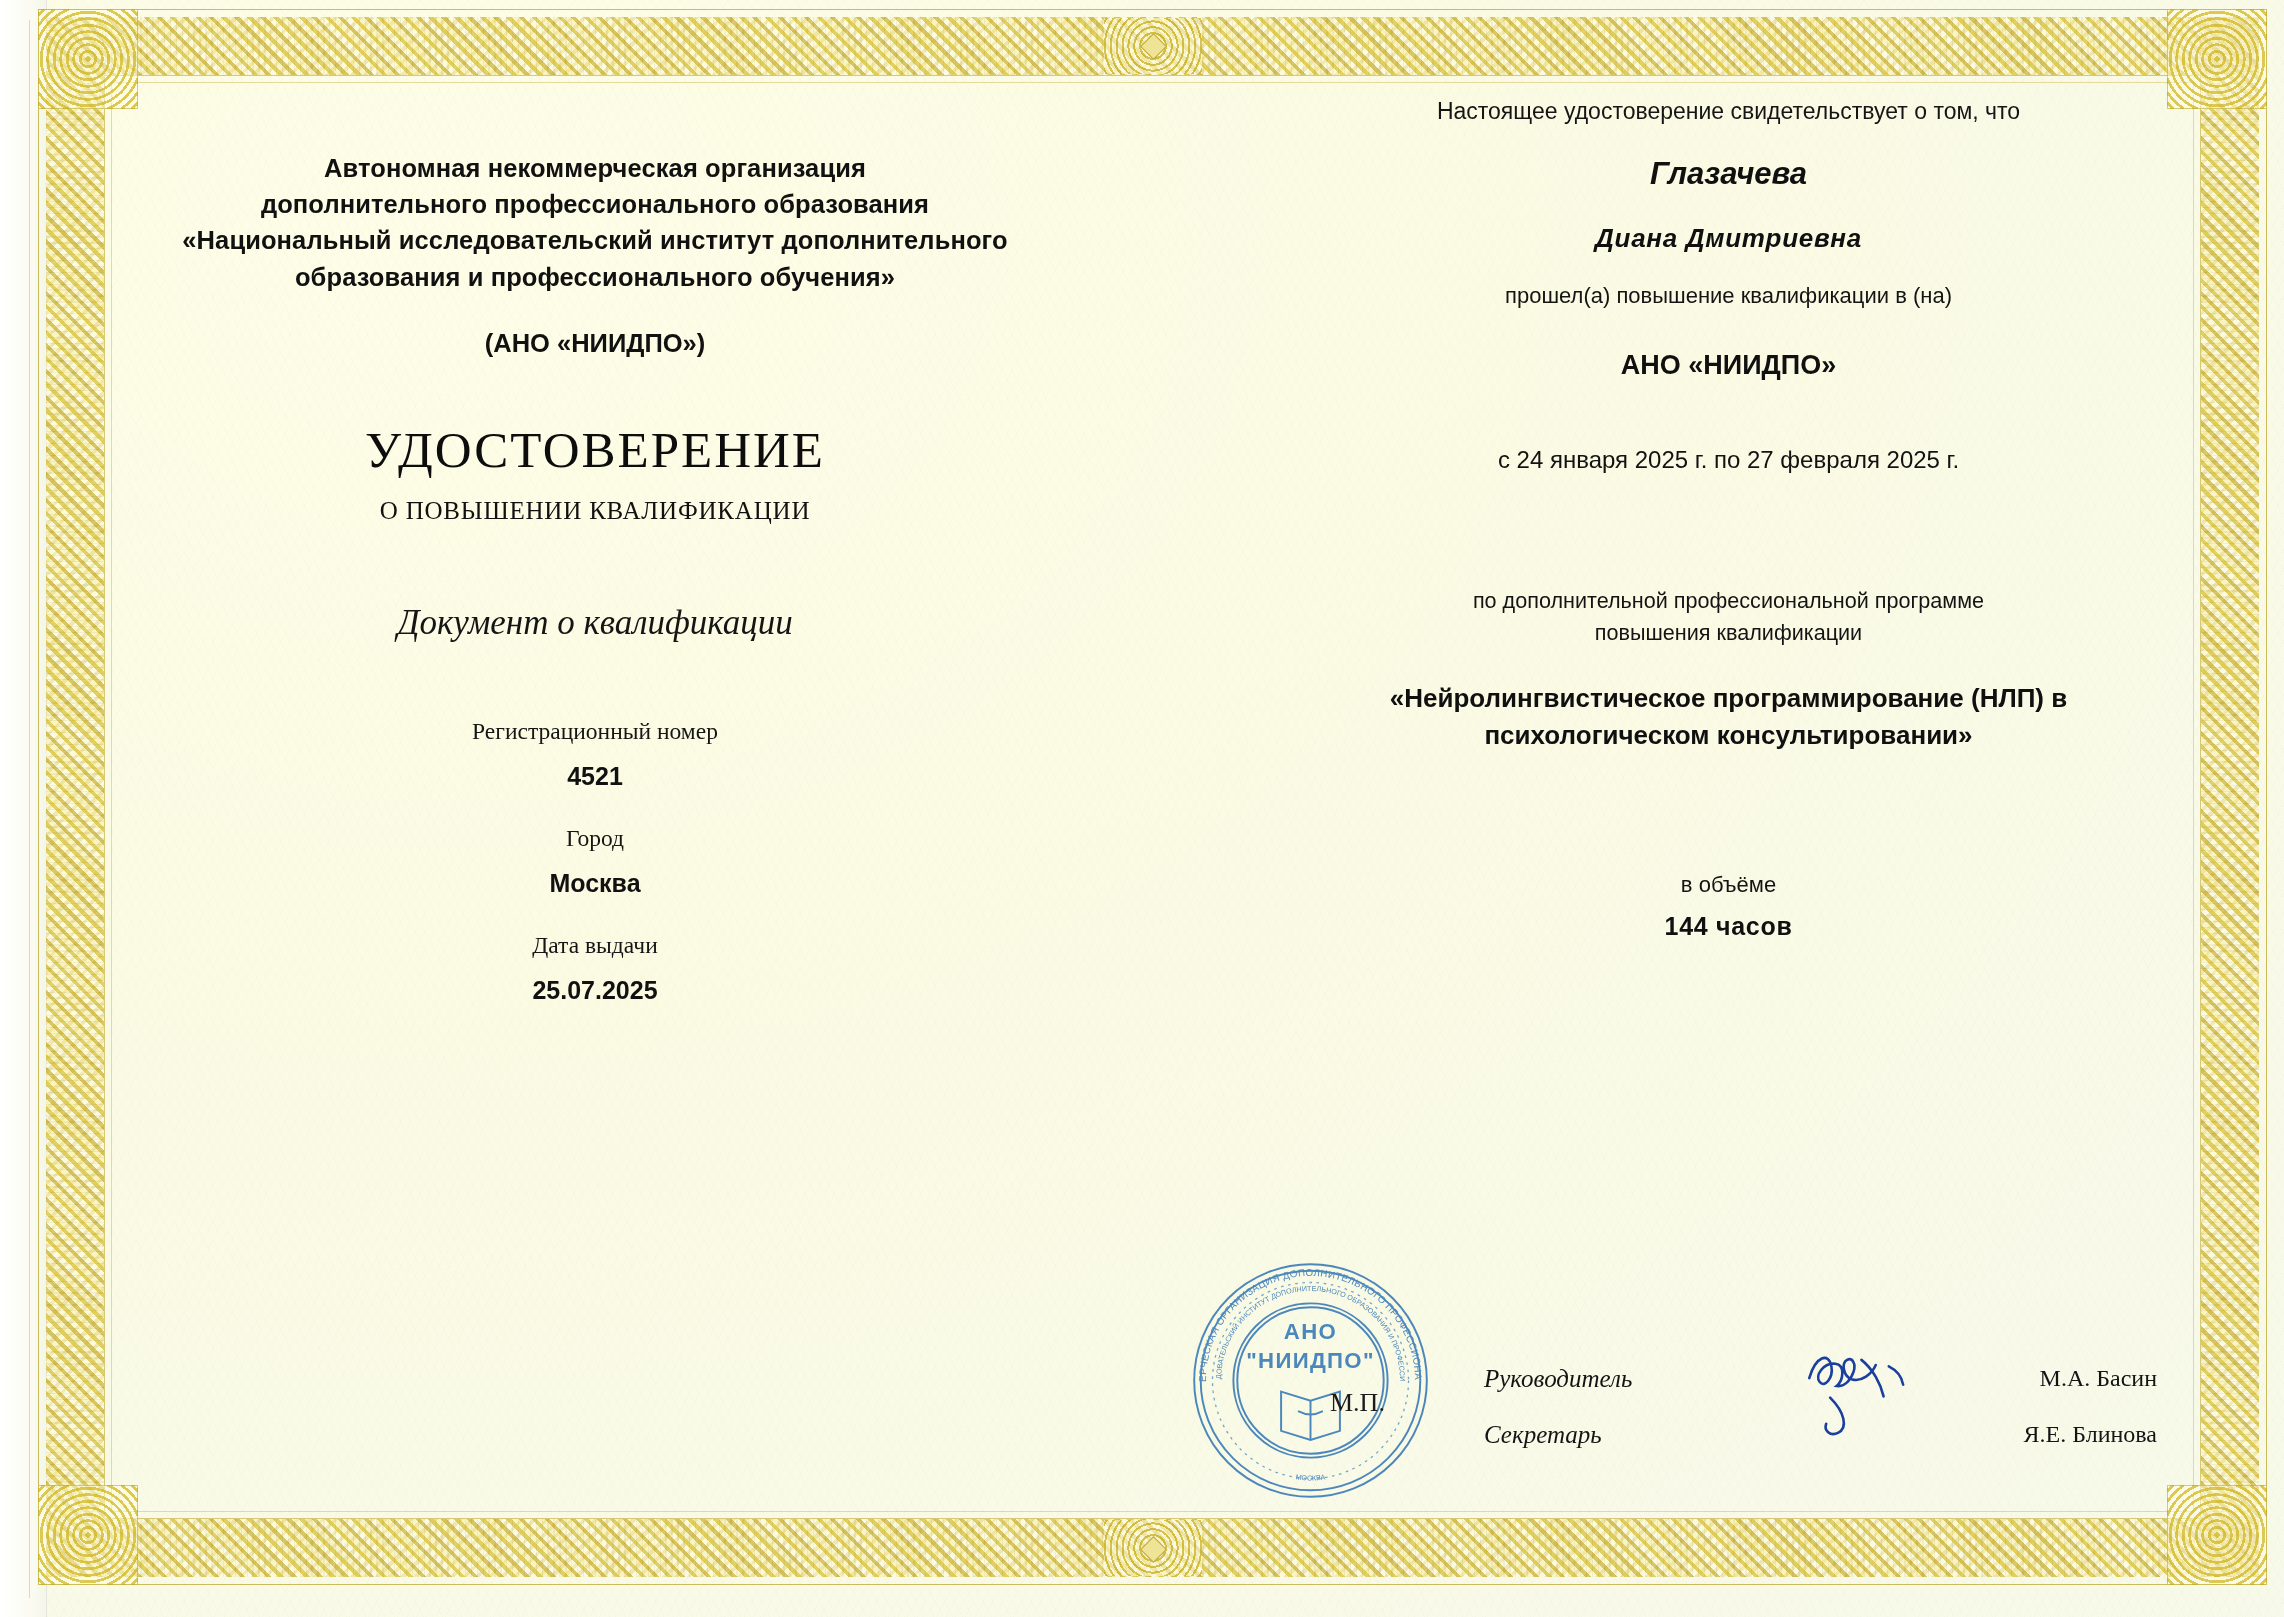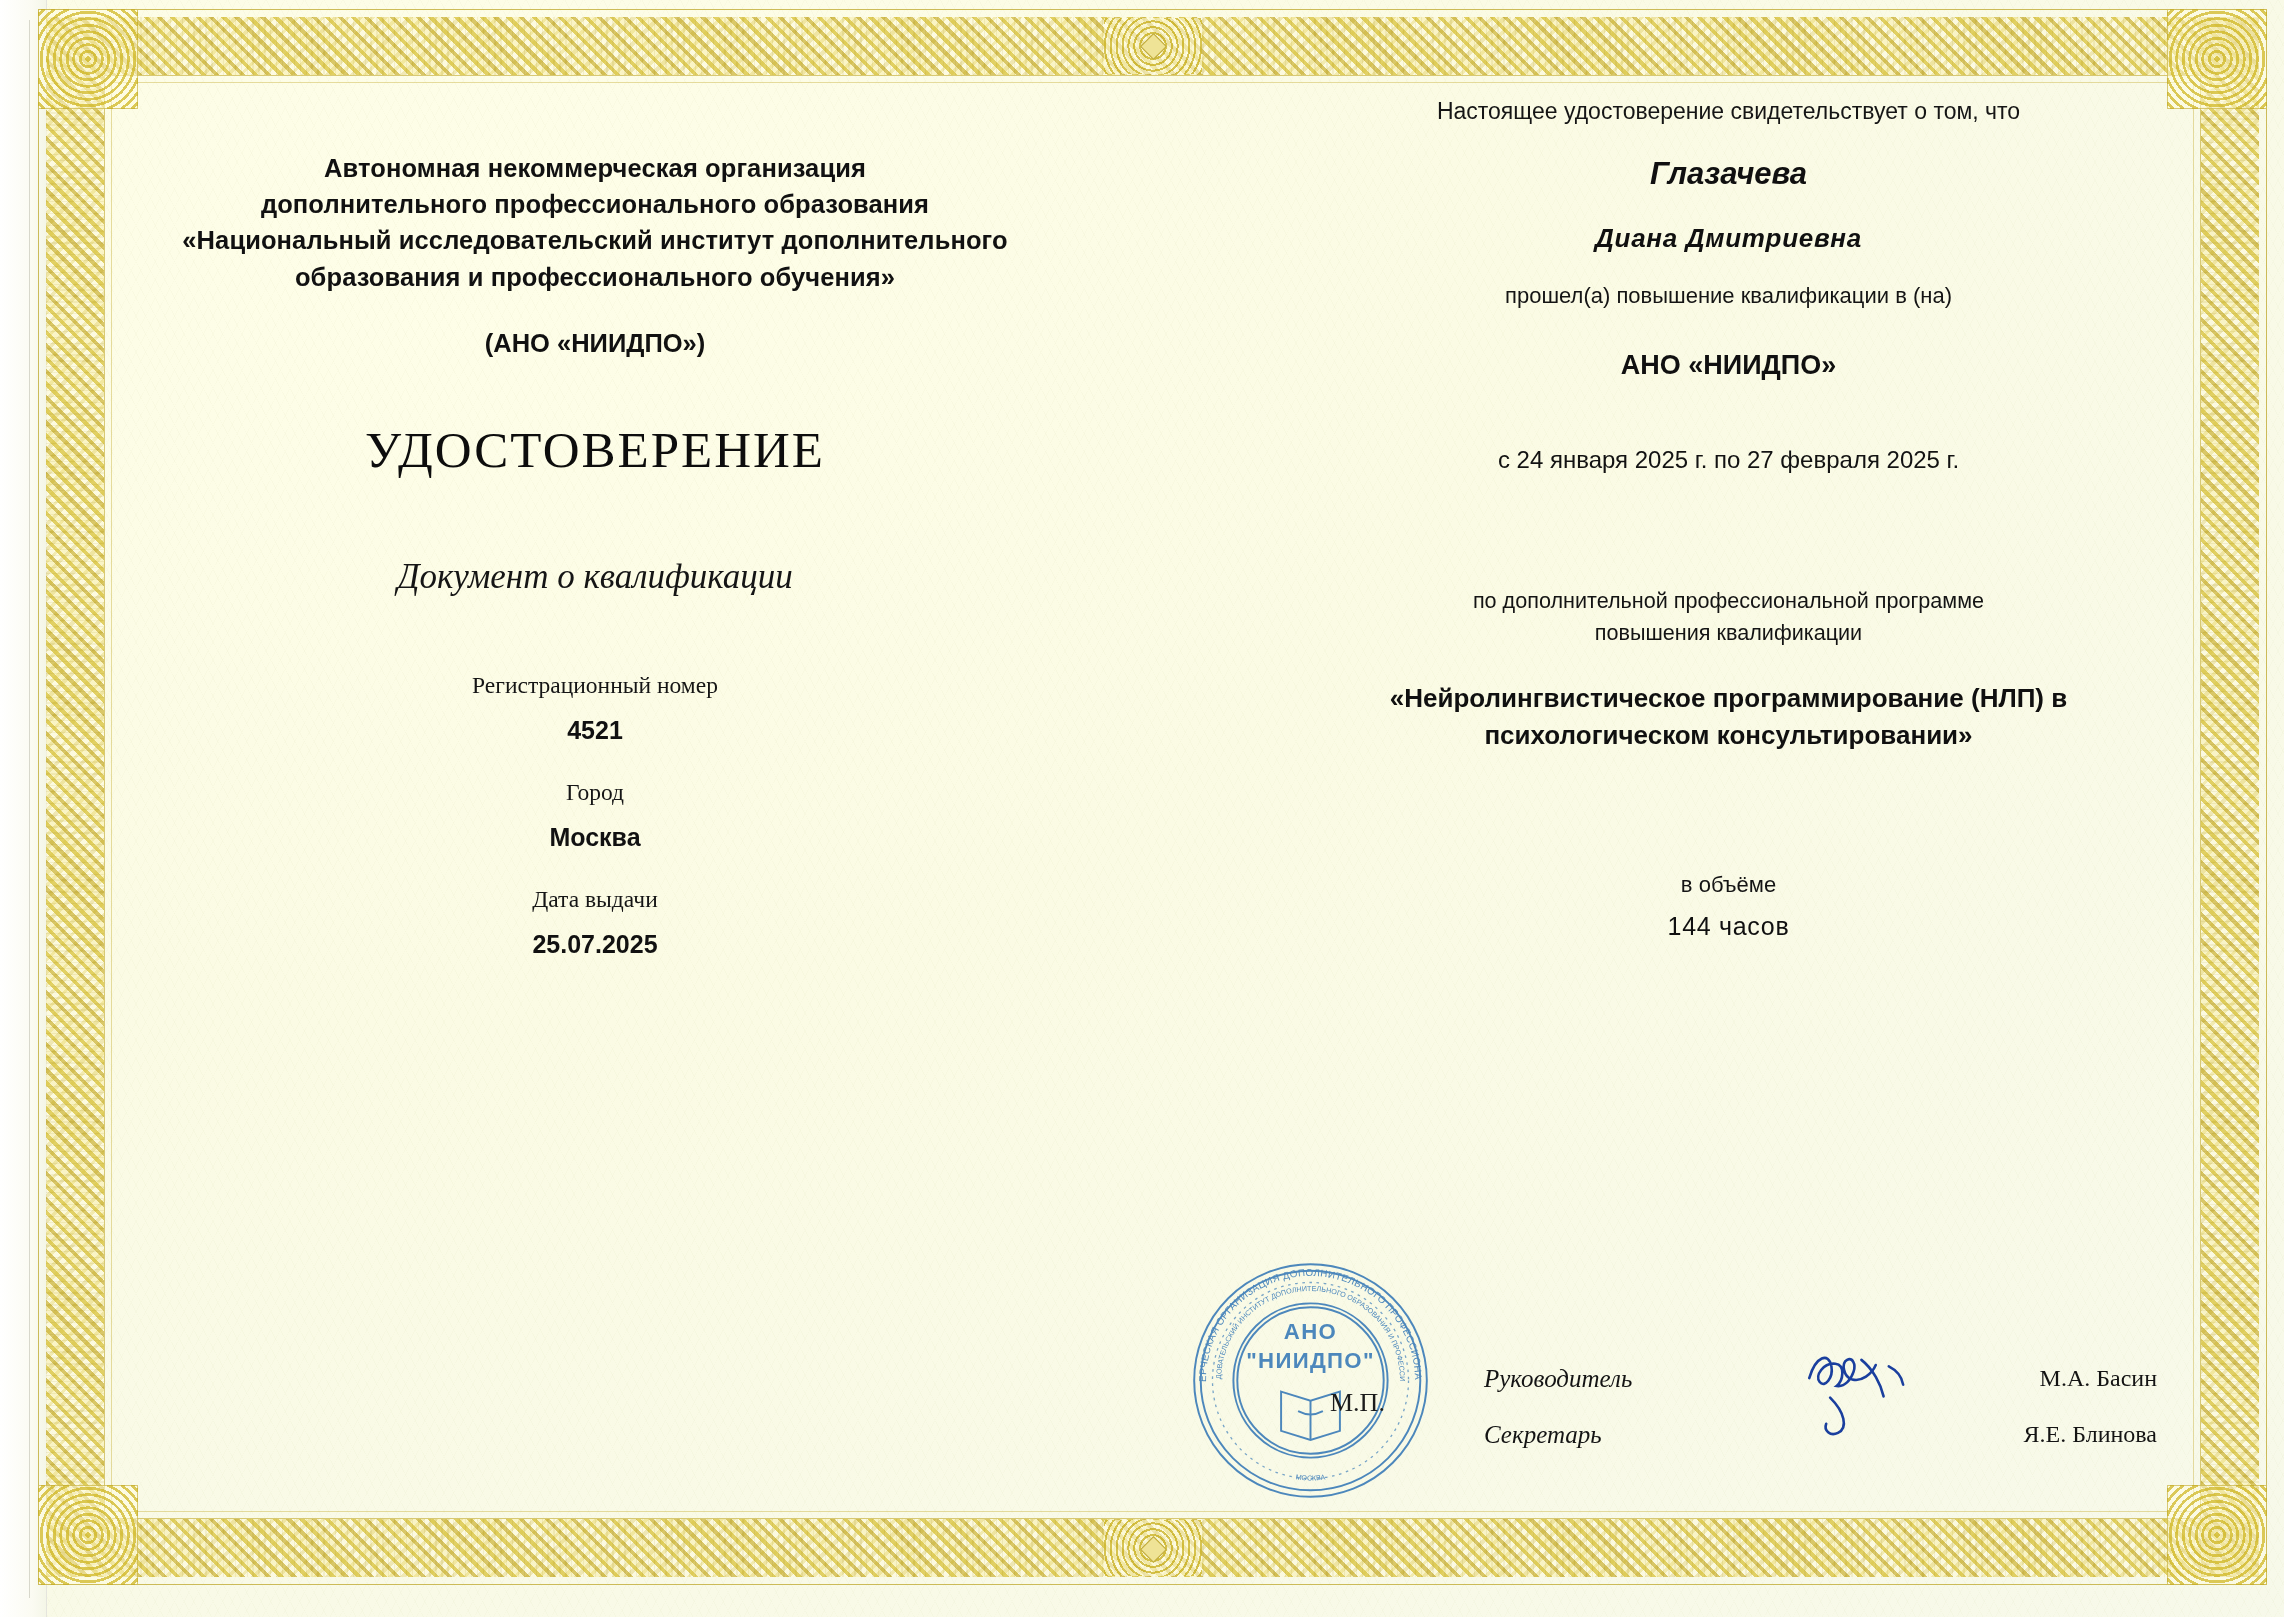--- a/index.html
+++ b/index.html
@@ -277,21 +277,21 @@
     line-height: 1.42;
     color: #101010;
     margin-top: 30px;
   }
   .r-vol-label {
     font-size: 22px;
     color: #141414;
     margin-top: 118px;
   }
   .r-vol-value {
-    font-weight: normal;
+    font-weight: bold;
     font-size: 25px;
     color: #101010;
     margin-top: 14.4px;
     letter-spacing: 0.7px;
   }
 
   
   .sign-block {
     position: absolute;
     left: 1484px;
@@ -399,20 +399,21 @@
     <div class="col-left">
       <div class="org">
         <div>Автономная некоммерческая организация</div>
         <div>дополнительного профессионального образования</div>
         <div>«Национальный исследовательский институт дополнительного</div>
         <div>образования и профессионального обучения»</div>
       </div>
       <div class="org-abbr">(АНО «НИИДПО»)</div>
 
       <div class="doc-title">УДОСТОВЕРЕНИЕ</div>
+      <div class="doc-sub">О ПОВЫШЕНИИ КВАЛИФИКАЦИИ</div>
 
 
       <div class="doc-kind">Документ о квалификации</div>
 
       <div class="field-label">Регистрационный номер</div>
       <div class="field-value">4521</div>
 
       <div class="field-label tight">Город</div>
       <div class="field-value">Москва</div>
 

